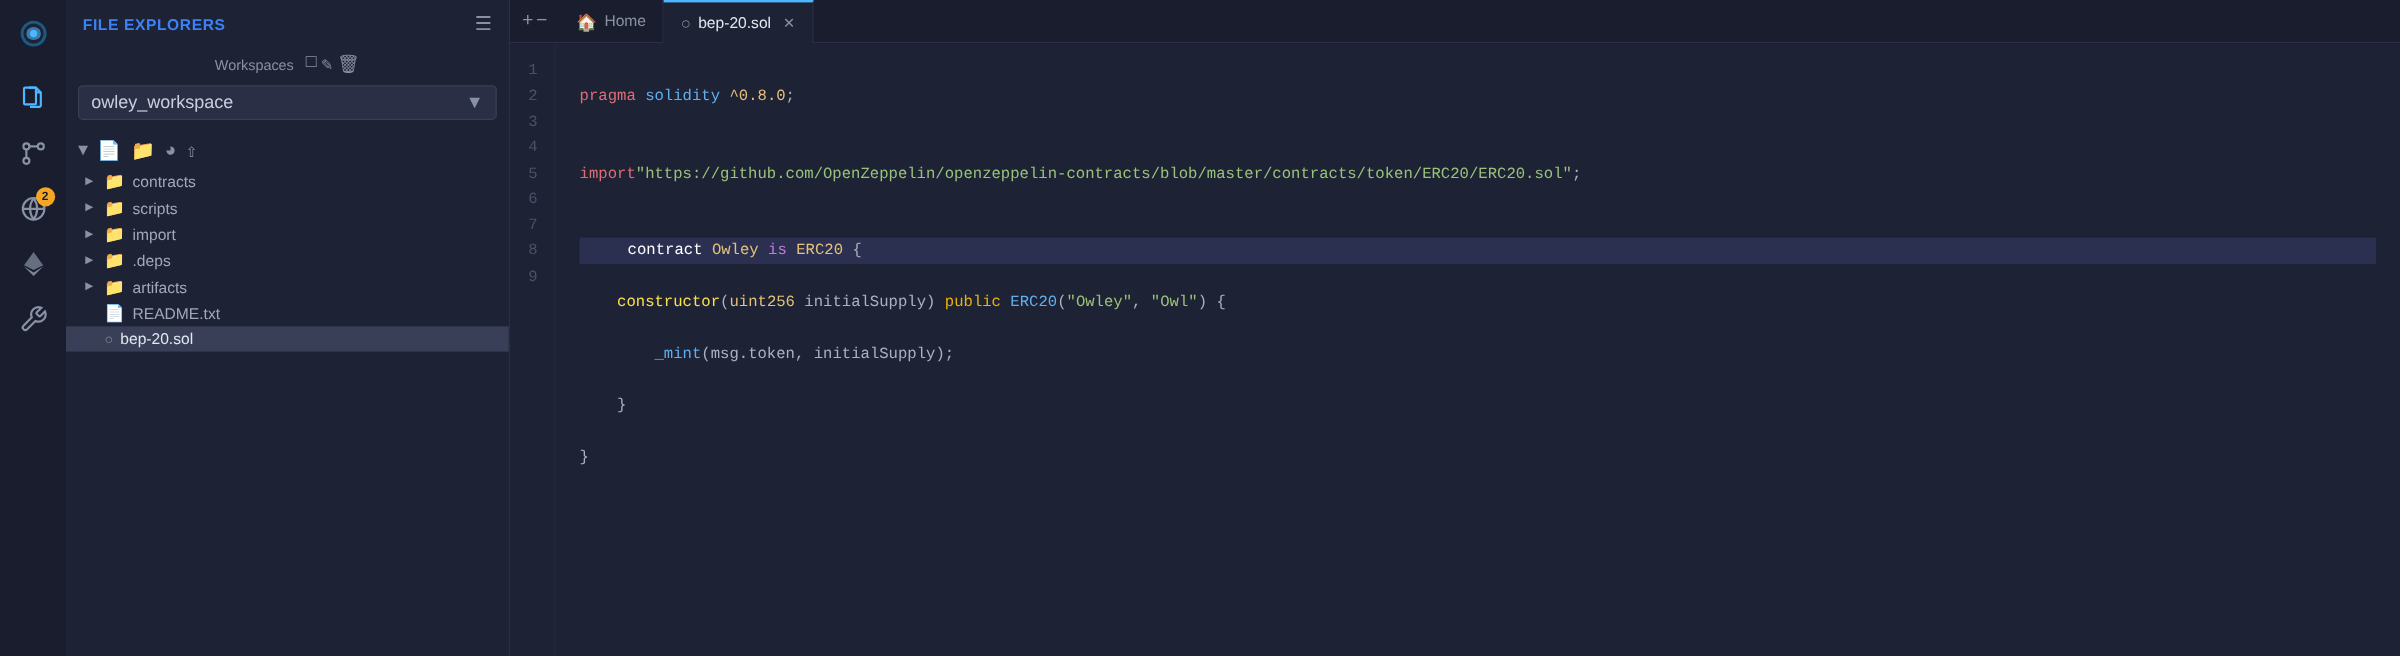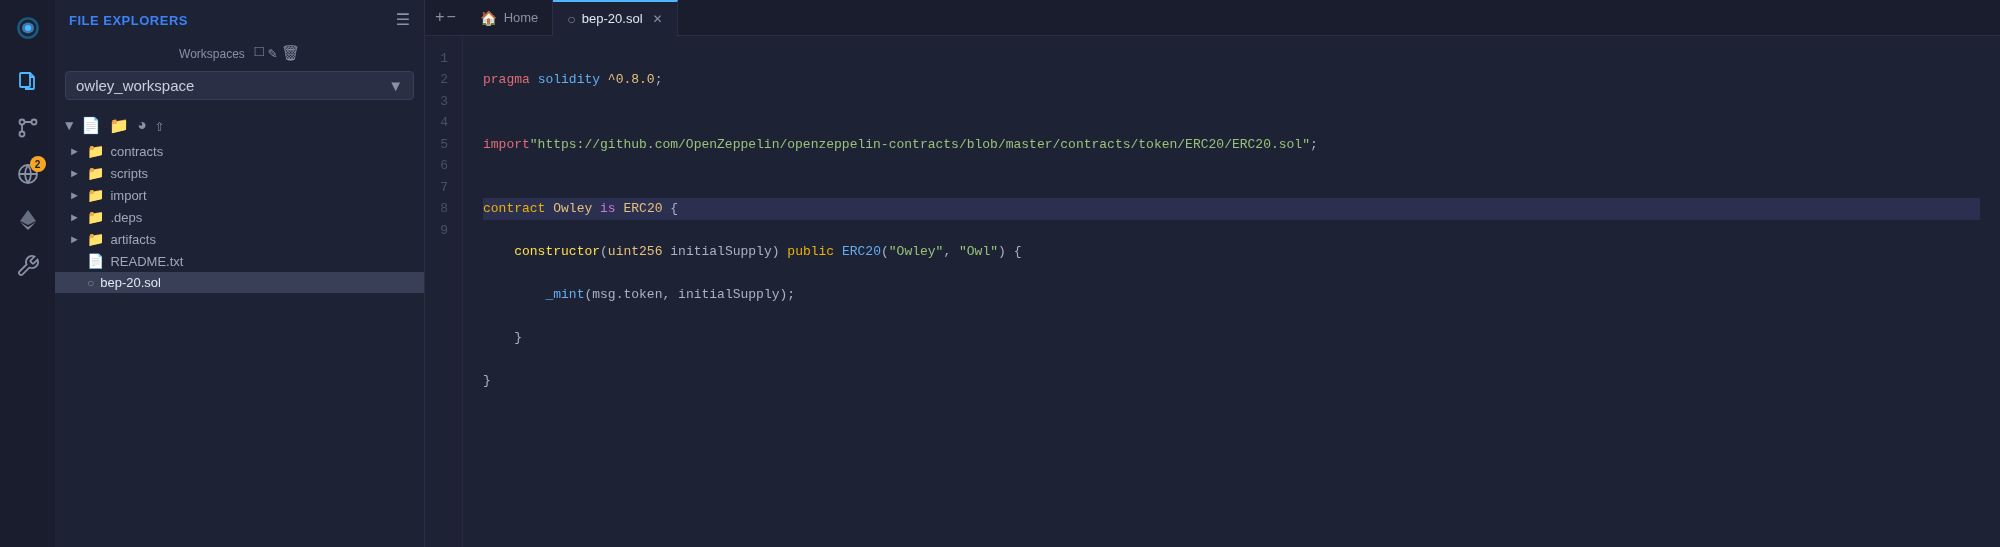--- a/index.html
+++ b/index.html
@@ -266,21 +266,21 @@
       overflow: auto;
       white-space: pre;
     }
 
     
     .kw-pragma { color: #e06c75; }
     .kw-solidity { color: #61afef; }
     .kw-version { color: #e5c07b; }
     .kw-import { color: #e06c75; }
     .str { color: #98c379; }
-    .kw-contract { color: #eab308; }
+    .kw-contract { color: #ffffff; padding-left: 40px; }
     .class-name { color: #e5c07b; }
     .kw-is { color: #c678dd; }
     .kw-public { color: #eab308; }
     .kw-constructor { color: #fde047; }
     .type { color: #e5c07b; }
     .param { color: #abb2bf; }
     .fn-call { color: #61afef; }
     .punct { color: #abb2bf; }
     .code-line { display: block; }
 

